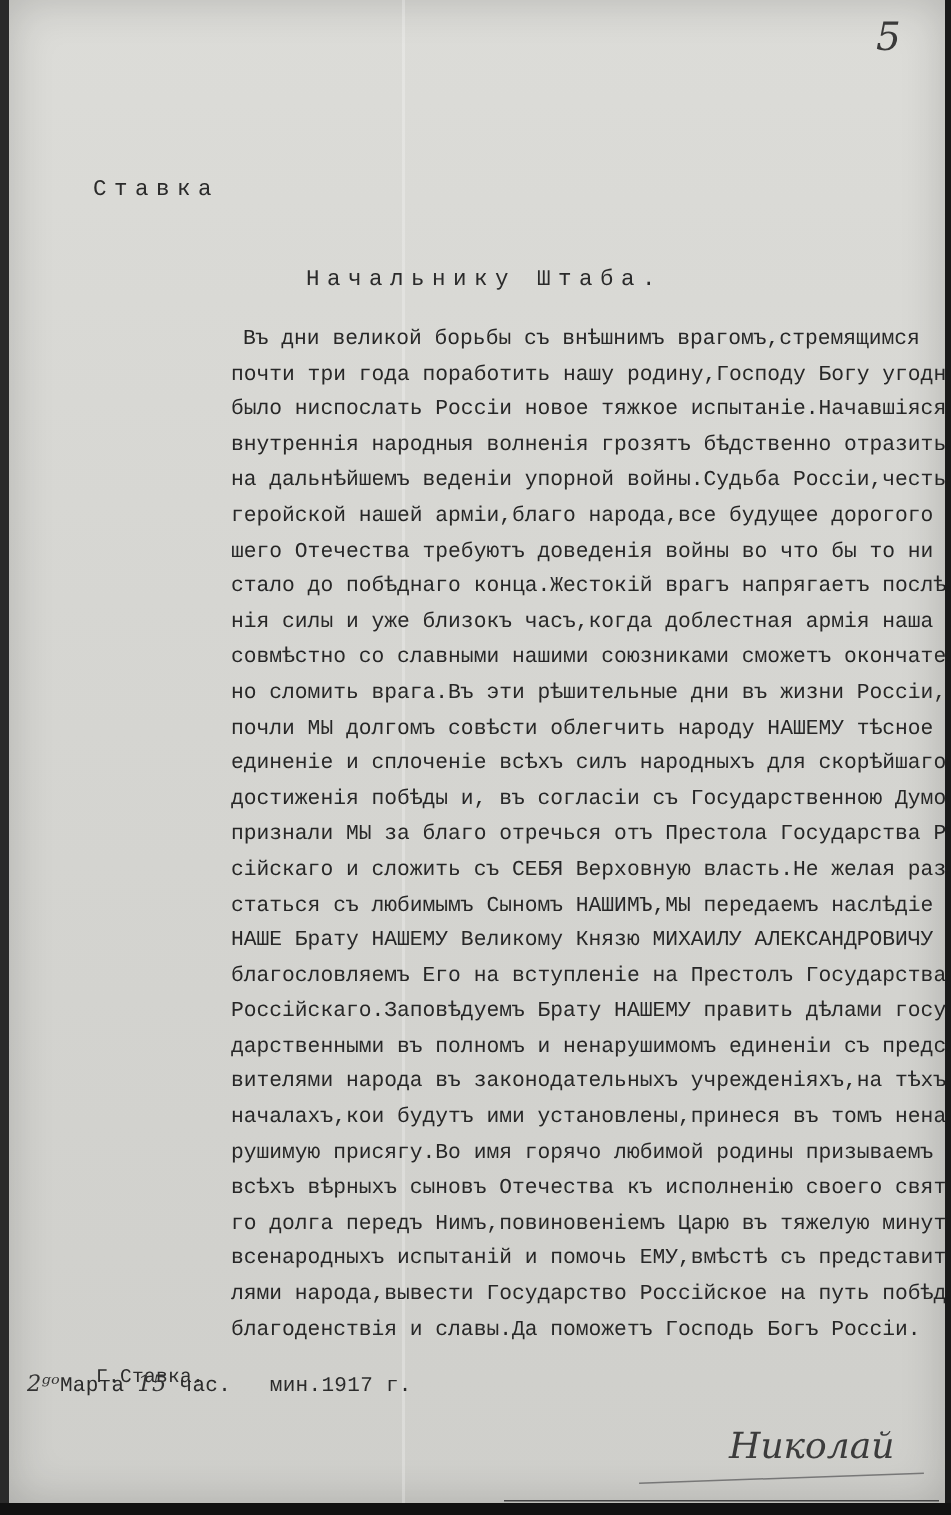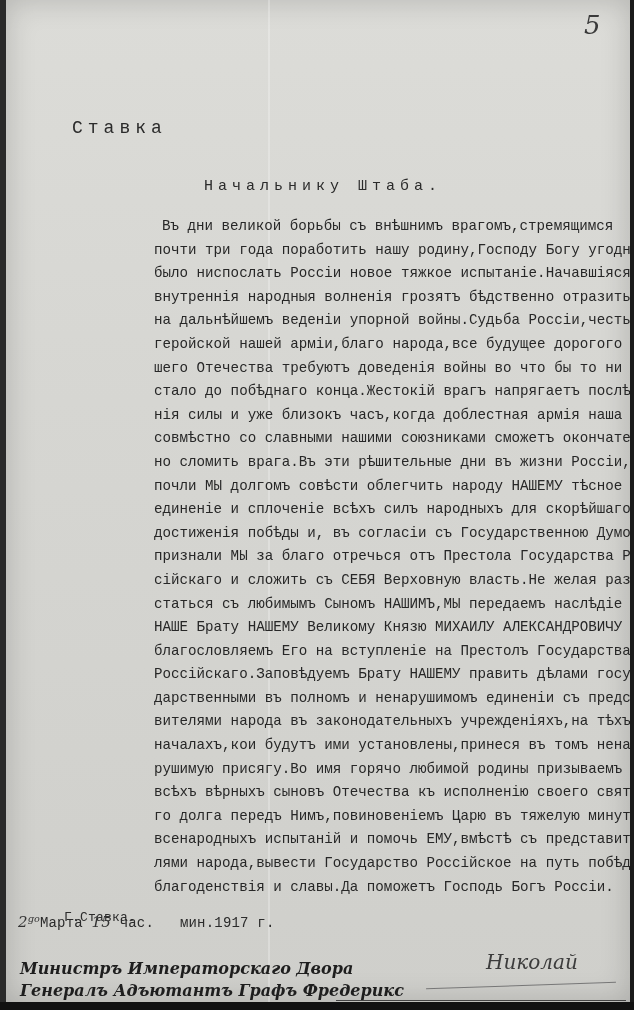--- a/index.html
+++ b/index.html
@@ -16,39 +16,39 @@
   }
   .fold {
     position:absolute; left:262px; top:0; width:2px; height:1002px;
     background: rgba(255,255,255,0.25);
   }
   .text { position:absolute; color:#2b2b2b; white-space:pre; letter-spacing:0.2px; }
   .page-number {
     position:absolute; left:578px; top:10px;
     font-family:"DejaVu Serif", serif; font-style:italic; font-size:26px; color:#3a3a3a;
   }
-  .header-place { left:66px; top:118px; font-size:18px; letter-spacing:5px; }
+  .header-place { left:56px; top:118px; font-size:15px; letter-spacing:5px; }
   .addressee { left:198px; top:178px; font-size:15px; letter-spacing:5px; }
   .body-lines { position:absolute; left:148px; top:215px; }
   .line {
     display:block; height:23.6px; line-height:23.6px; font-size:14.2px;
     color:#272727; white-space:pre;
   }
   .line.indent { padding-left:8px; }
   .place { left:58px; top:910px; font-size:13px; }
   .date { left:12px; top:913px; font-size:14px; }
   .date .hand { font-family:"DejaVu Serif", serif; font-style:italic; font-size:15px; color:#333; }
   .countersign {
     position:absolute; left:14px; top:958px;
     font-family:"DejaVu Serif", serif; font-style:italic; font-weight:bold;
     font-size:16px; color:#1e1e1e; line-height:22px; white-space:pre;
   }
   .signature {
     position:absolute; left:480px; top:950px;
-    font-family:"DejaVu Serif", serif; font-style:italic; font-size:20px; color:#3c3c3c;
+    font-family:"DejaVu Serif", serif; font-style:italic; font-size:24px; color:#3c3c3c;
   }
   .sig-underline {
     position:absolute; left:330px; top:1000px; width:290px; height:1px; background:#444;
   }
   .sig-stroke {
     position:absolute; left:420px; top:985px; width:190px; height:1px; background:#777; transform:rotate(-2deg);
   }
   .left-edge { position:absolute; left:0; top:0; width:6px; height:1010px; background:#2a2a2a; }
   .bottom-edge { position:absolute; left:0; top:1002px; width:634px; height:8px; background:#111; }
 </style>
@@ -93,19 +93,18 @@
     <span class="line">го долга передъ Нимъ,повиновеніемъ Царю въ тяжелую минуту</span>
     <span class="line">всенародныхъ испытаній и помочь ЕМУ,вмѣстѣ съ представите-</span>
     <span class="line">лями народа,вывести Государство Россійское на путь побѣды,</span>
     <span class="line">благоденствія и славы.Да поможетъ Господь Богъ Россіи.</span>
   </div>
 
   <div class="text place">Г.Ставка.</div>
 
   <div class="text date"><span class="hand">2ᵍᵒ</span><span>Марта</span> <span class="hand">15</span> <span>час.</span>   <span>мин.</span><span>1917 г.</span></div>
 
-  <div class="countersign"><div>Министръ Императорскаго Двора</div><div>Генералъ Адъютантъ Графъ Фредерикс</div></div>
 
   <div class="signature">Николай</div>
   <div class="sig-stroke"></div>
   <div class="sig-underline"></div>
 </div>
 <div class="bottom-edge"></div>
 
 </body></html>

